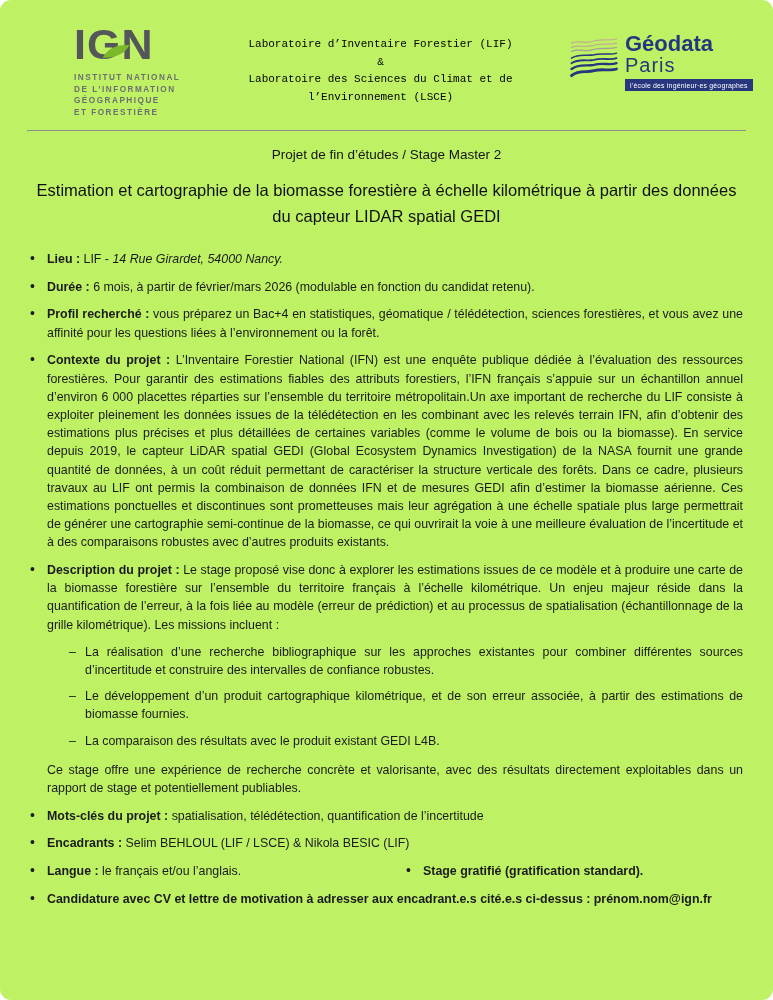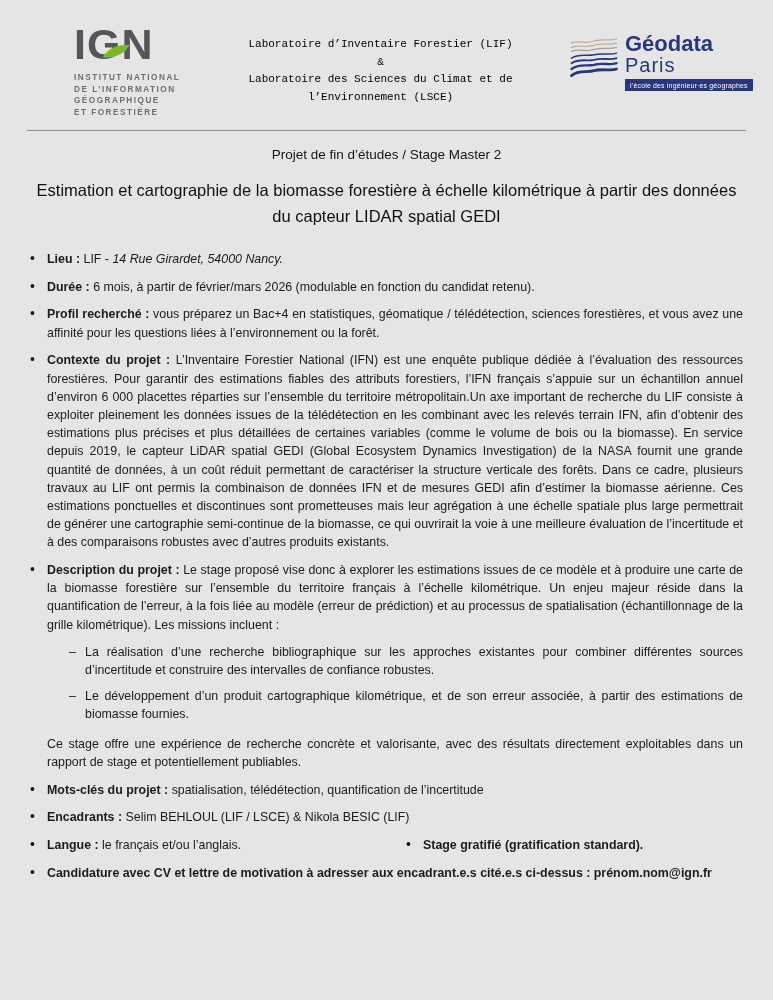--- a/index.html
+++ b/index.html
@@ -1,19 +1,20 @@
 <!DOCTYPE html>
 <html lang="fr"><head>
 <meta charset="utf-8">
 <style>
   html,body { margin:0; padding:0; background:#ffffff; }
   .page {
-    width:773px; height:1000px; background:#e5e5e5; position:relative;
+    width:773px; height:1000px; background:#bef264; position:relative;
     font-family:"Liberation Sans", sans-serif; color:#1b1b1b; overflow:hidden;
     box-sizing:border-box;
+    border-radius:11px;
   }
   
   .header { display:flex; align-items:flex-start; padding:24px 26px 0 74px; }
   .ign-logo { width:118px; flex:0 0 auto; }
   .ign-acronym {
     position:relative; font-size:43px; font-weight:800; color:#55565a;
     line-height:40px; letter-spacing:1px; transform-origin:left top;
   }
   .ign-leaf { position:absolute; left:26px; top:0px; transform:rotate(-8deg); }
   .ign-sub {
@@ -139,20 +140,21 @@
       <span>L’Inventaire Forestier National (IFN) est une enquête publique dédiée à l’évaluation des ressources forestières. Pour garantir des estimations fiables des attributs forestiers, l’IFN français s’appuie sur un échantillon annuel d’environ 6 000 placettes réparties sur l’ensemble du territoire métropolitain.Un axe important de recherche du LIF consiste à exploiter pleinement les données issues de la télédétection en les combinant avec les relevés terrain IFN, afin d’obtenir des estimations plus précises et plus détaillées de certaines variables (comme le volume de bois ou la biomasse). En service depuis 2019, le capteur LiDAR spatial GEDI (Global Ecosystem Dynamics Investigation) de la NASA fournit une grande quantité de données, à un coût réduit permettant de caractériser la structure verticale des forêts. Dans ce cadre, plusieurs travaux au LIF ont permis la combinaison de données IFN et de mesures GEDI afin d’estimer la biomasse aérienne. Ces estimations ponctuelles et discontinues sont prometteuses mais leur agrégation à une échelle spatiale plus large permettrait de générer une cartographie semi-continue de la biomasse, ce qui ouvrirait la voie à une meilleure évaluation de l’incertitude et à des comparaisons robustes avec d’autres produits existants.</span>
     </li>
 
     <li class="item">
       <span class="b">Description du projet :</span>
       <span>Le stage proposé vise donc à explorer les estimations issues de ce modèle et à produire une carte de la biomasse forestière sur l’ensemble du territoire français à l’échelle kilométrique. Un enjeu majeur réside dans la quantification de l’erreur, à la fois liée au modèle (erreur de prédiction) et au processus de spatialisation (échantillonnage de la grille kilométrique). Les missions incluent :</span>
 
       <ul class="sub-list">
         <li class="sub-item">La réalisation d’une recherche bibliographique sur les approches existantes pour combiner différentes sources d’incertitude et construire des intervalles de confiance robustes.</li>
         <li class="sub-item">Le développement d’un produit cartographique kilométrique, et de son erreur associée, à partir des estimations de biomasse fournies.</li>
+        <li class="sub-item">La comparaison des résultats avec le produit existant GEDI L4B.</li>
       </ul>
 
       <div class="closing">Ce stage offre une expérience de recherche concrète et valorisante, avec des résultats directement exploitables dans un rapport de stage et potentiellement publiables.</div>
     </li>
 
     <li class="item">
       <span class="b">Mots-clés du projet :</span>
       <span>spatialisation, télédétection, quantification de l’incertitude</span>
     </li>
 

